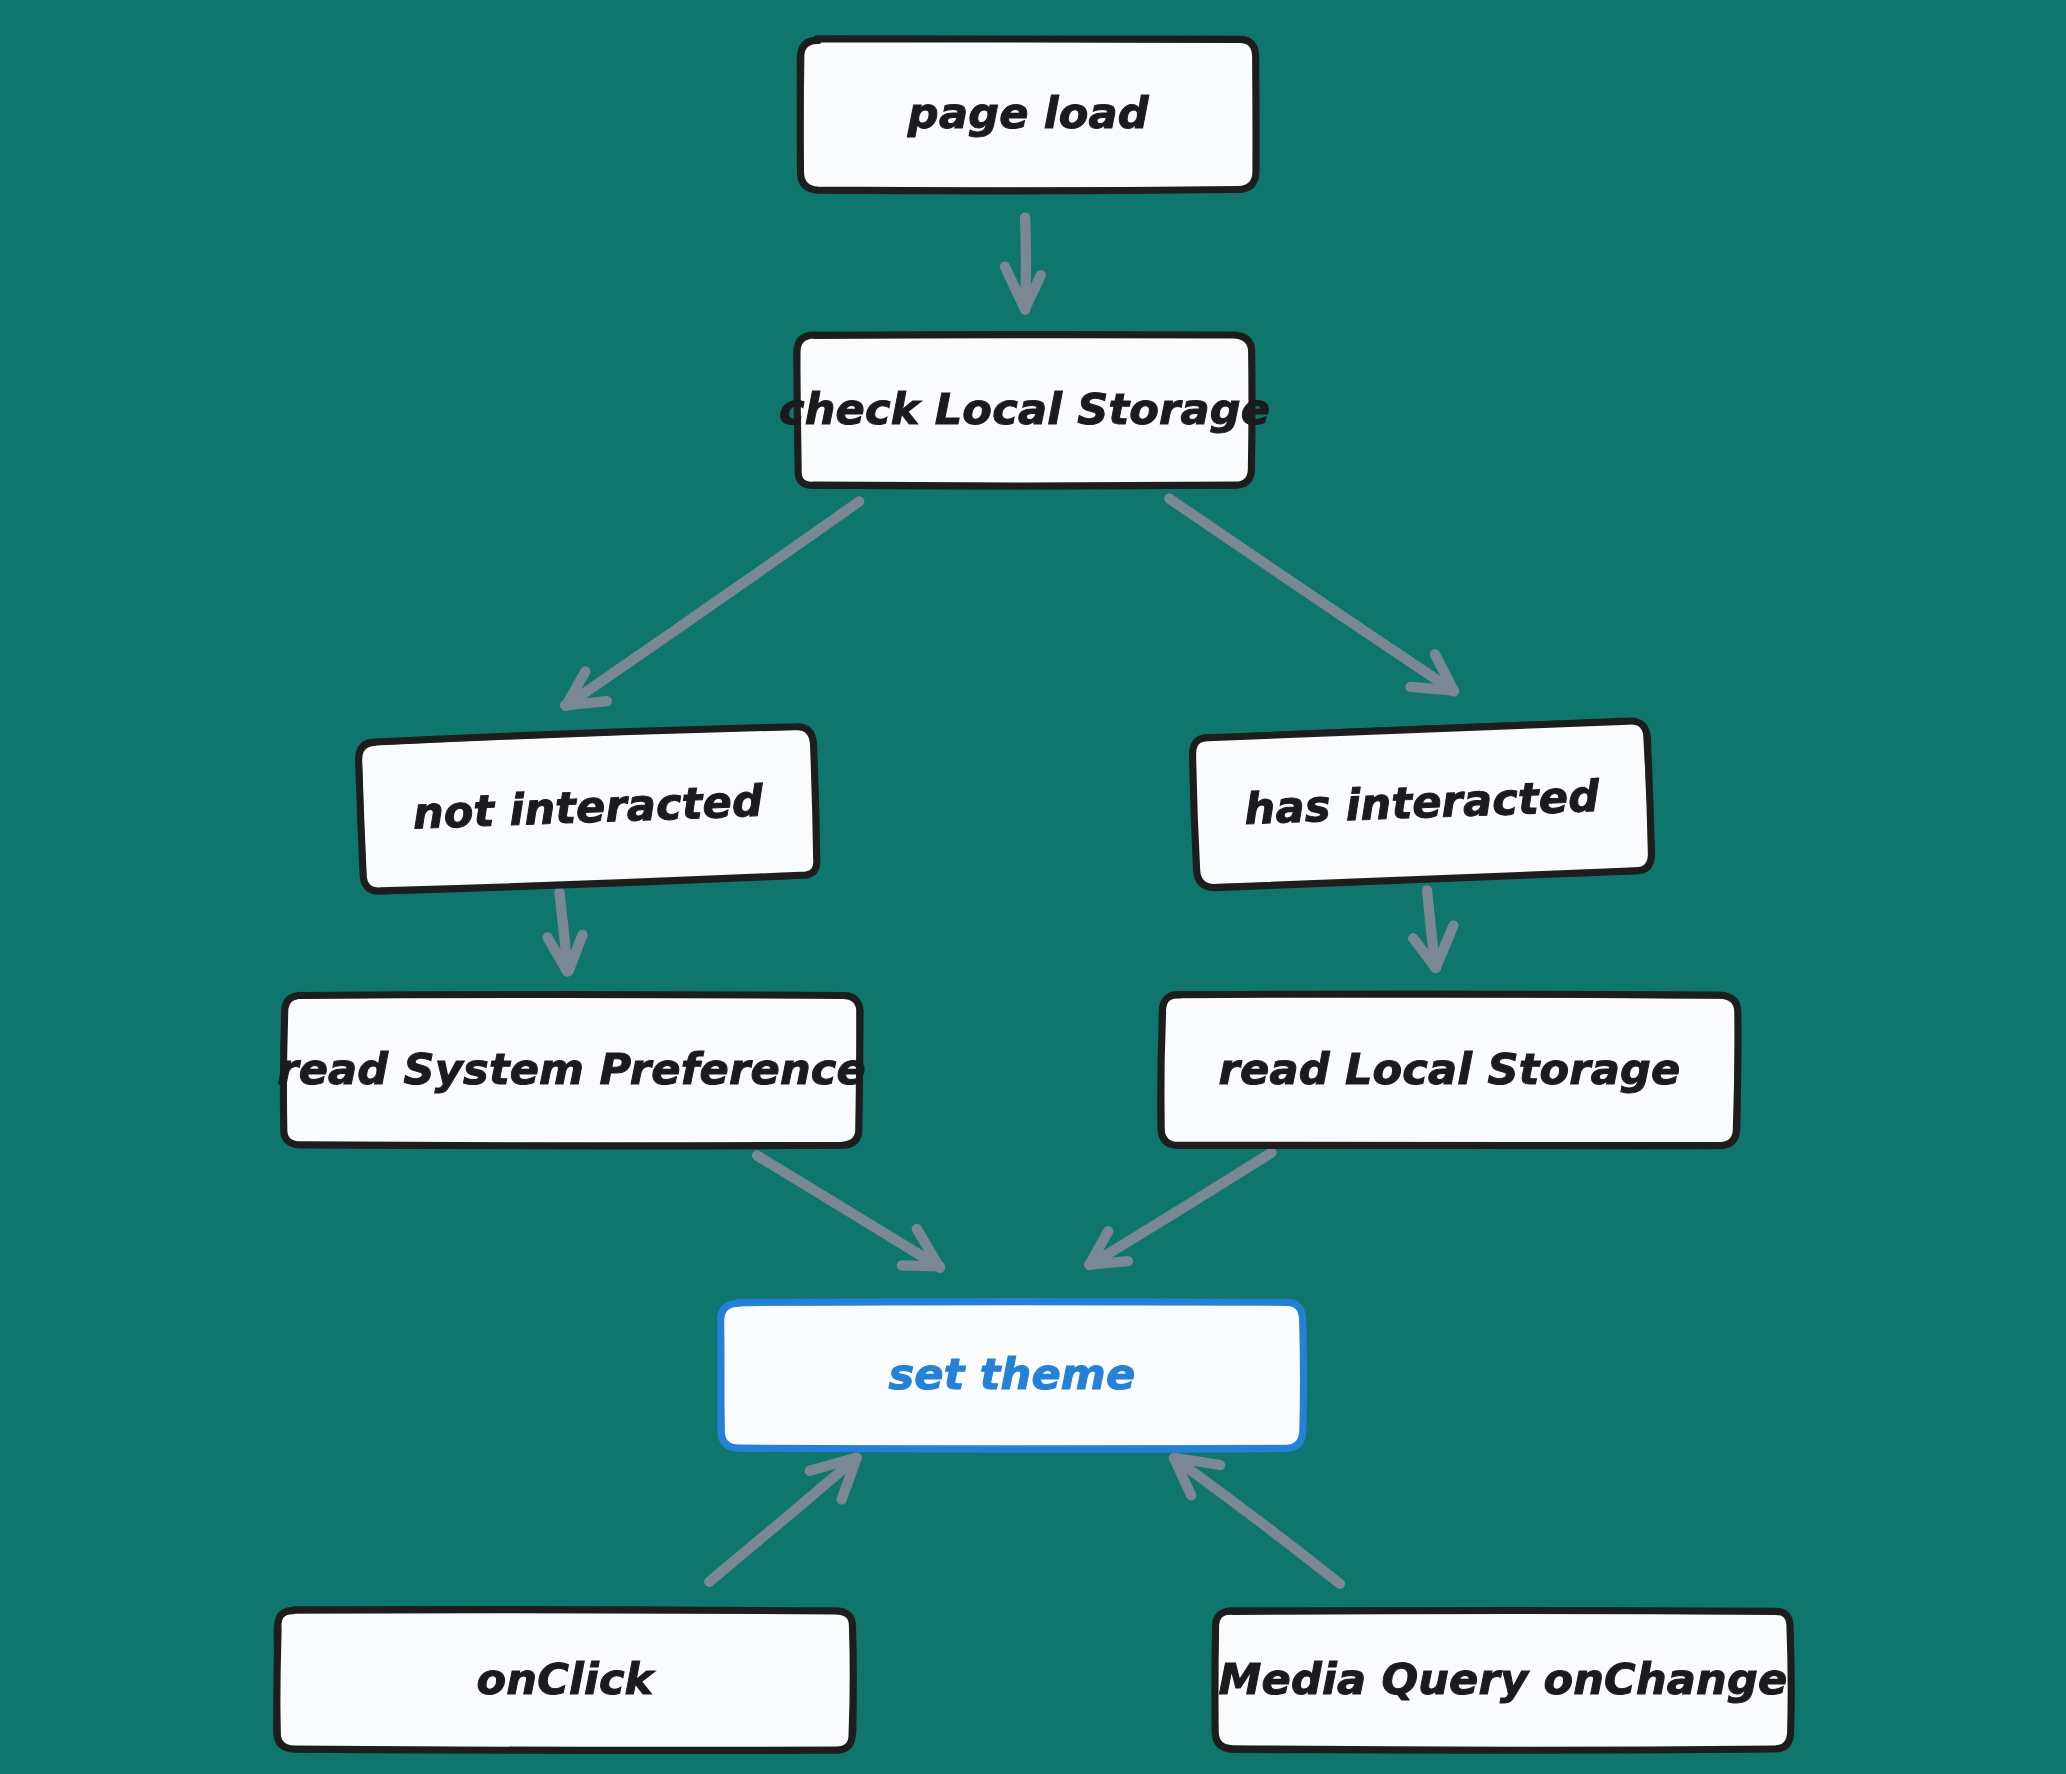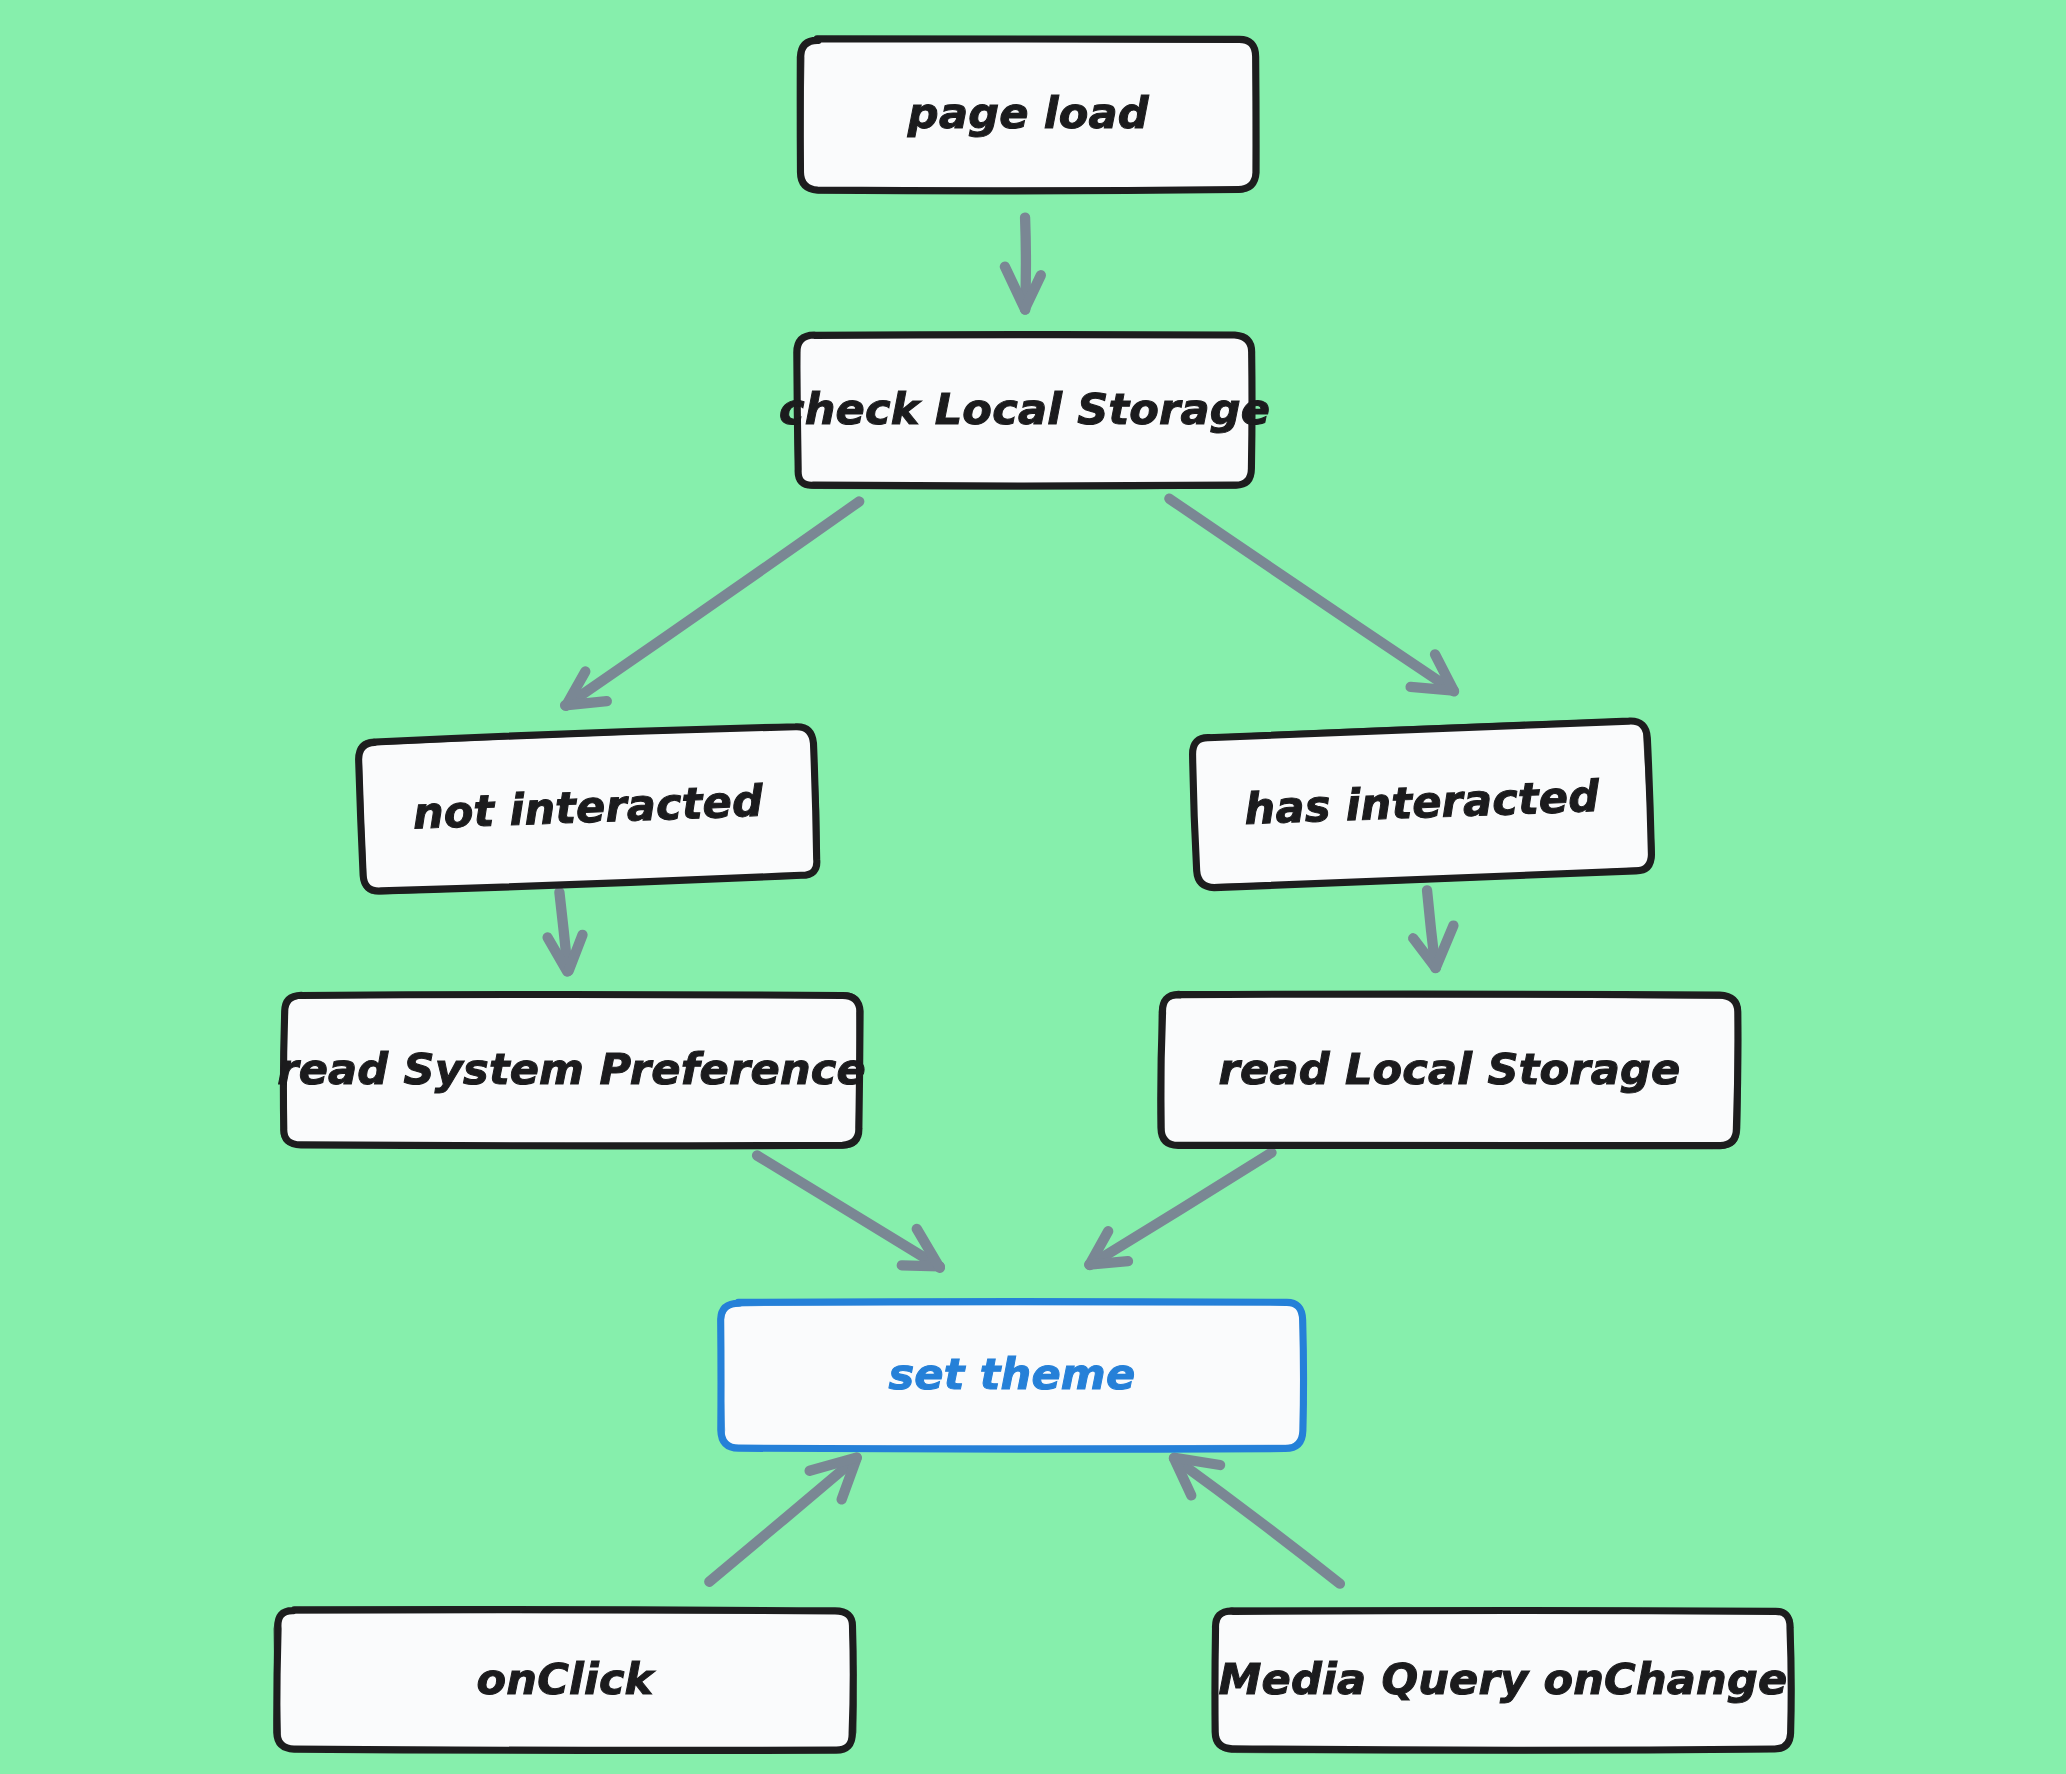--- a/index.html
+++ b/index.html
@@ -11,21 +11,21 @@
     width: 2067px;
     height: 1775px;
     background: #f7f8fa;
     font-family: "DejaVu Sans", sans-serif;
     overflow: hidden;
   }
   #canvas-root {
     position: relative;
     width: 2067px;
     height: 1775px;
-    background: #86efac;
+    background: #0f766e;
   }
   #diagram-svg {
     position: absolute;
     inset: 0;
     width: 2067px;
     height: 1775px;
     display: block;
   }
   .node-label {
     font-family: "DejaVu Sans", sans-serif;

